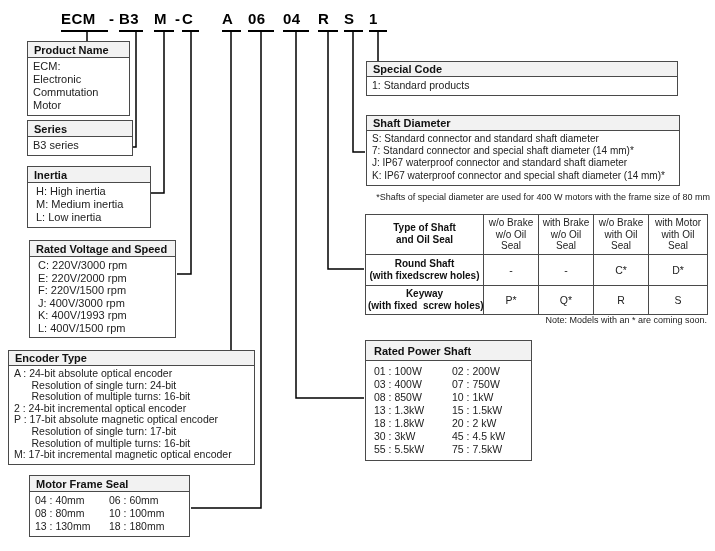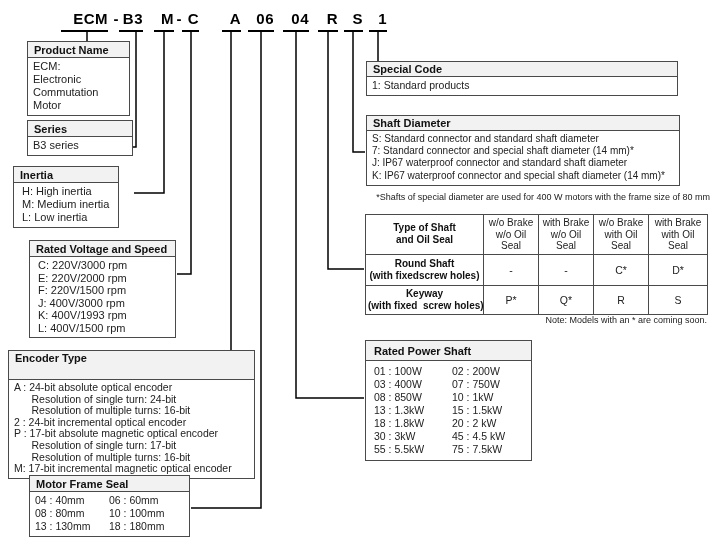--- a/index.html
+++ b/index.html
@@ -5,21 +5,21 @@
   html,body{margin:0;padding:0;background:#fff;}
   .canvas{
     position:relative;width:715px;height:551px;background:#ffffff;
     font-family:"Liberation Sans","DejaVu Sans",sans-serif;color:#1a1a1a;
     overflow:hidden;
   }
   svg.wires{position:absolute;left:0;top:0;width:715px;height:551px;}
   
   .seg,.dash{
     position:absolute;top:9px;height:21px;line-height:19px;
-    font-size:15px;font-weight:bold;text-align:right;color:#000;
+    font-size:15px;font-weight:bold;text-align:left;color:#000;
     letter-spacing:.5px;
   }
   .seg{border-bottom:2px solid #000;}
   
   .vbox{position:absolute;border:1px solid #4a4a4a;background:#fff;box-sizing:border-box;}
   .vbox .hd{
     background:#f2f2f2;border-bottom:1px solid #4a4a4a;
     font-weight:bold;font-size:11px;padding:2px 6px 1px 6px;color:#111;
     white-space:pre;
   }
@@ -87,21 +87,21 @@
     </div>
   </div>
 
   <div class="vbox" style="left:27px;top:120px;width:106px">
     <div class="hd">Series</div>
     <div class="bd">
       <div class="ln" style="font-size:11px;line-height:13px">B3 series</div>
     </div>
   </div>
 
-  <div class="vbox" style="left:13px;top:166px;width:106px">
+  <div class="vbox" style="left:27px;top:166px;width:124px">
     <div class="hd">Inertia</div>
     <div class="bd" style="padding-left:8px">
       <div class="ln" style="font-size:11px;line-height:13px">H: High inertia</div>
       <div class="ln" style="font-size:11px;line-height:13px">M: Medium inertia</div>
       <div class="ln" style="font-size:11px;line-height:13px">L: Low inertia</div>
     </div>
   </div>
 
   <div class="vbox" style="left:29px;top:240px;width:147px">
     <div class="hd">Rated Voltage and Speed</div>
@@ -109,21 +109,21 @@
       <div class="ln" style="font-size:11px;line-height:12.5px">C: 220V/3000 rpm</div>
       <div class="ln" style="font-size:11px;line-height:12.5px">E: 220V/2000 rpm</div>
       <div class="ln" style="font-size:11px;line-height:12.5px">F: 220V/1500 rpm</div>
       <div class="ln" style="font-size:11px;line-height:12.5px">J: 400V/3000 rpm</div>
       <div class="ln" style="font-size:11px;line-height:12.5px">K: 400V/1993 rpm</div>
       <div class="ln" style="font-size:11px;line-height:12.5px">L: 400V/1500 rpm</div>
     </div>
   </div>
 
   <div class="vbox" style="left:8px;top:350px;width:247px">
-    <div class="hd" style="padding-top:1px;padding-bottom:15px">Encoder Type</div>
+    <div class="hd" style="padding-top:1px;padding-bottom:1px">Encoder Type</div>
     <div class="bd">
       <div class="ln" style="line-height:11.6px">A : 24-bit absolute optical encoder</div>
       <div class="ln" style="line-height:11.6px">      Resolution of single turn: 24-bit</div>
       <div class="ln" style="line-height:11.6px">      Resolution of multiple turns: 16-bit</div>
       <div class="ln" style="line-height:11.6px">2 : 24-bit incremental optical encoder</div>
       <div class="ln" style="line-height:11.6px">P : 17-bit absolute magnetic optical encoder</div>
       <div class="ln" style="line-height:11.6px">      Resolution of single turn: 17-bit</div>
       <div class="ln" style="line-height:11.6px">      Resolution of multiple turns: 16-bit</div>
       <div class="ln" style="line-height:11.6px">M: 17-bit incremental magnetic optical encoder</div>
     </div>
@@ -170,21 +170,21 @@
     </colgroup>
     <tbody>
         <tr style="height:38px">
       <th class="corner">
         <span class="blk">Type of Shaft</span>
         <span class="blk">and Oil Seal</span>
       </th>
       <th class="colhd">w/o Brake w/o Oil Seal</th>
       <th class="colhd">with Brake w/o Oil Seal</th>
       <th class="colhd">w/o Brake with Oil Seal</th>
-      <th class="colhd">with Brake with Oil Seal</th>
+      <th class="colhd">with Motor with Oil Seal</th>
     </tr>
     <tr style="height:31px">
       <th class="rowlbl">
         <span class="blk">Round Shaft</span>
         <span class="blk">(with fixedscrew holes)</span>
       </th>
       <td>-</td>
       <td>-</td>
       <td>C*</td>
       <td>D*</td>

